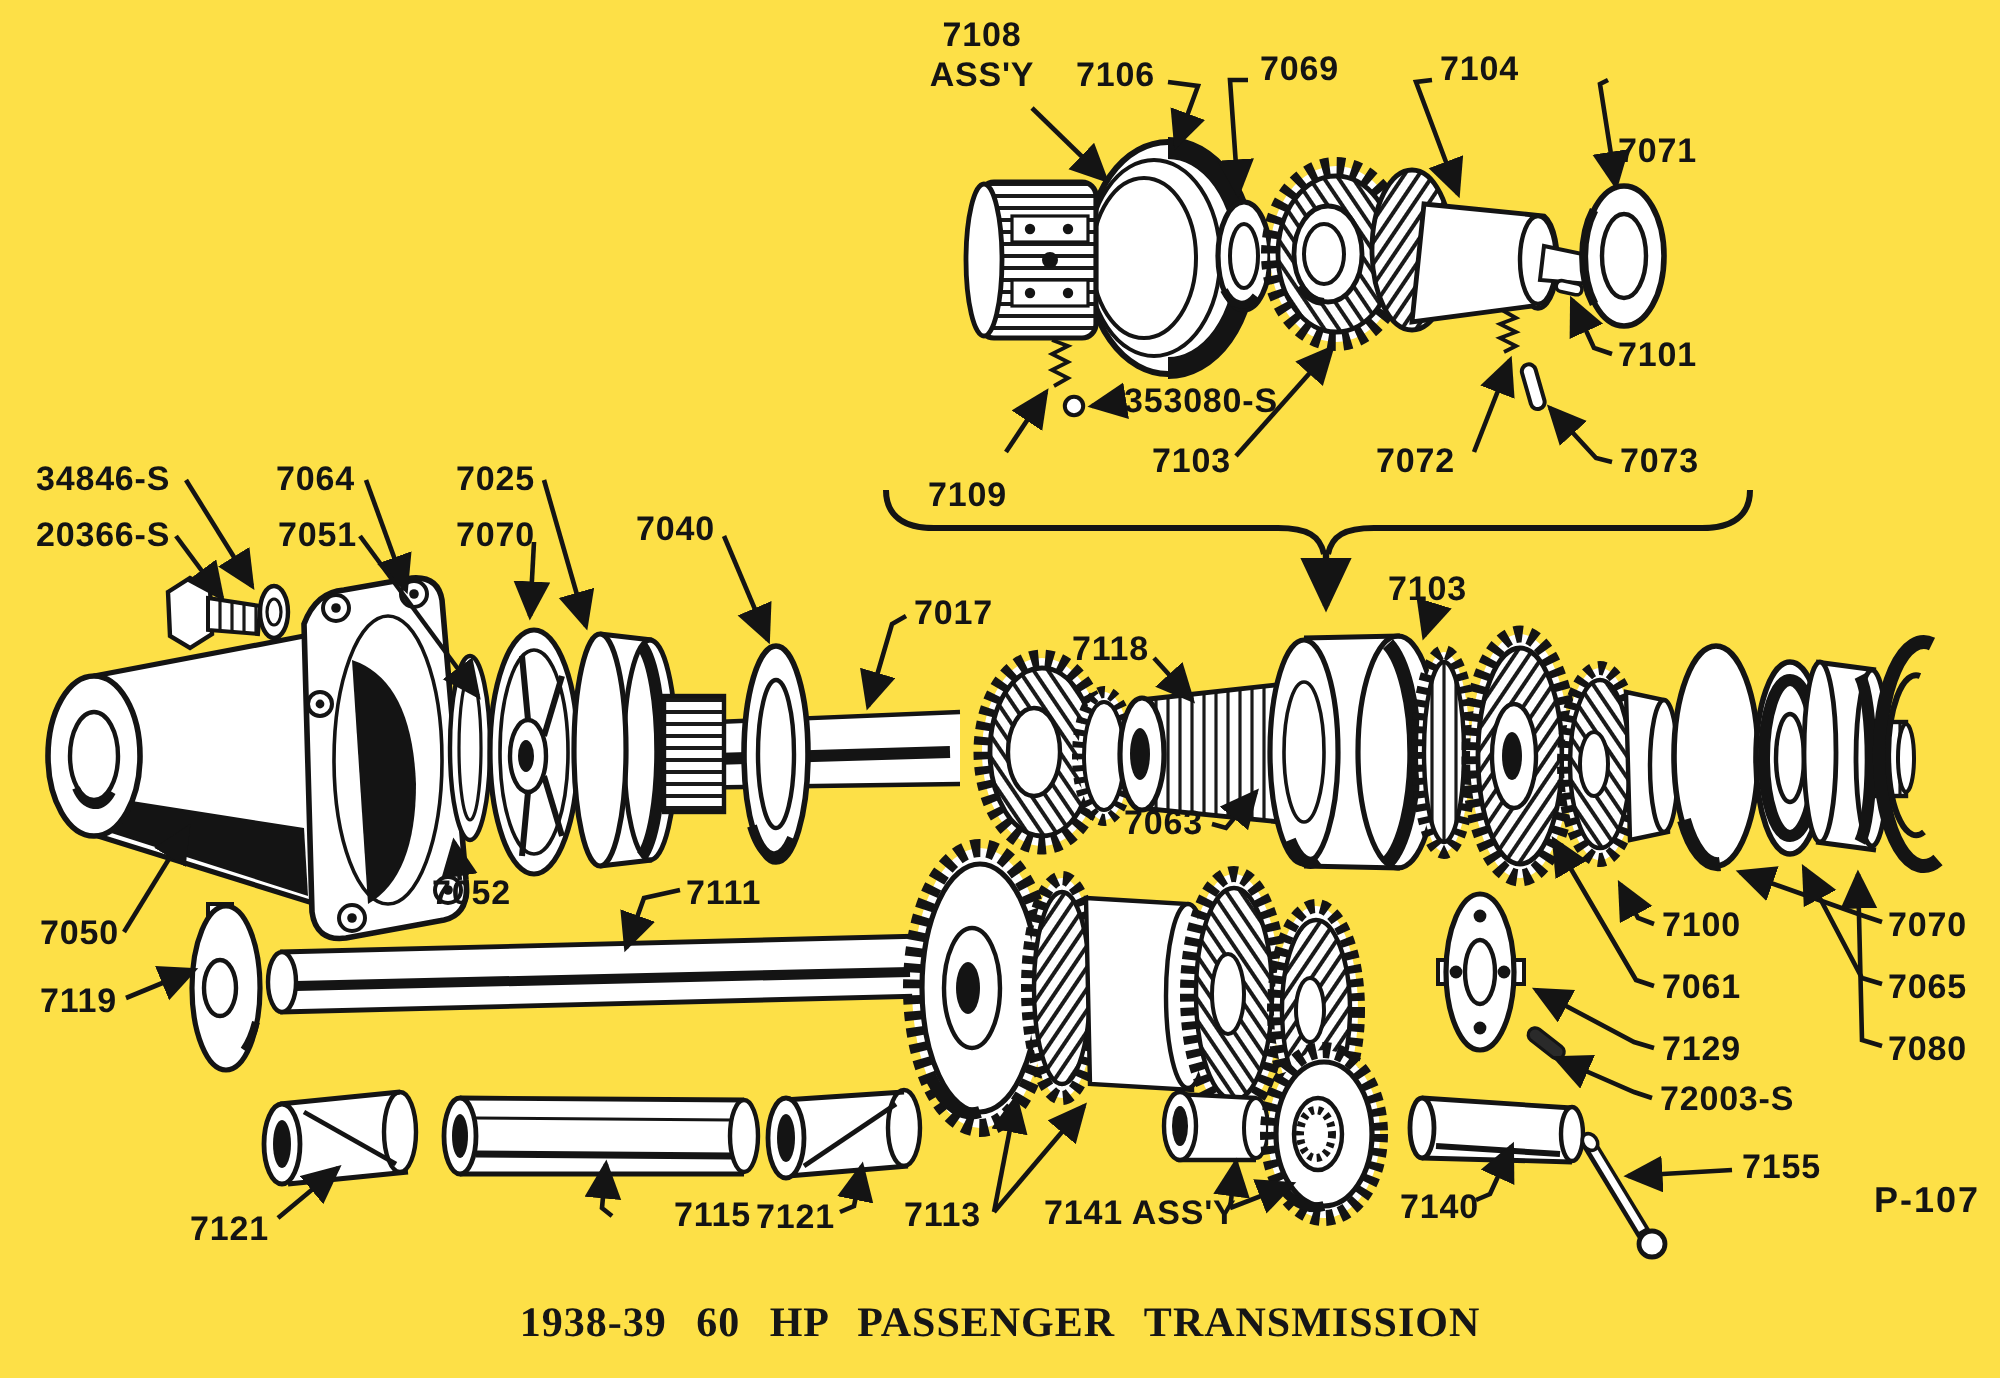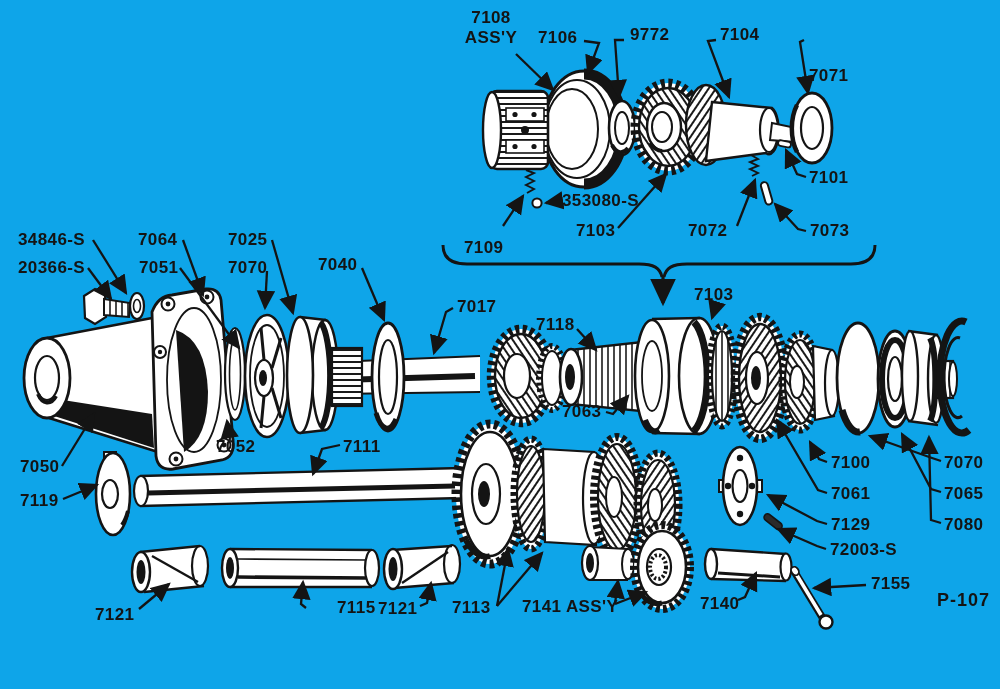--- a/index.html
+++ b/index.html
@@ -1,16 +1,16 @@
 <!DOCTYPE html>
 <html><head>
 <meta charset="utf-8">
 <style>
   html,body{margin:0;padding:0;background:#888;}
-  #stage{position:relative;width:1000px;height:689px;background:#0ea5e9;overflow:hidden;
+  #stage{position:relative;width:1000px;height:689px;background:#fde047;overflow:hidden;
          font-family:"Liberation Sans",sans-serif;}
   .plabel{position:absolute;font:700 17px "Liberation Sans",sans-serif;color:#141414;
           letter-spacing:.4px;white-space:pre-line;line-height:1.15;}
   .plabel.c{text-align:center;}
   #fig-title{position:absolute;left:0;top:649px;width:1000px;text-align:center;
              font:700 21px "Liberation Serif",serif;color:#161616;letter-spacing:.5px;word-spacing:9px;}
   #plate-no{position:absolute;font:700 18px "Liberation Sans",sans-serif;color:#141414;letter-spacing:1px;}
   svg{position:absolute;left:0;top:0;}
 </style>
 </head>
@@ -402,21 +402,21 @@
     <path d="M497,606 L542,553" marker-end="url(#ah)"></path>
     <path d="M615,604 L618,581" marker-end="url(#ah)"></path>
     <path d="M615,604 L646,592" marker-end="url(#ah)"></path>
     <path d="M738,600 L745,597 L756,573" marker-end="url(#ah)"></path>
   </g>
 </svg>
 
 <div class="plabel c" style="left:454px;top:8px;width:74px;">7108
 ASS'Y</div>
 <div class="plabel" style="left:538px;top:28px;">7106</div>
-<div class="plabel" style="left:630px;top:25px;">9772</div>
+<div class="plabel" style="left:630px;top:25px;">7069</div>
 <div class="plabel" style="left:720px;top:25px;">7104</div>
 <div class="plabel" style="left:809px;top:25px;margin-top:41px;">7071</div>
 <div class="plabel" style="left:809px;top:168px;">7101</div>
 <div class="plabel" style="left:464px;top:221px;margin-top:17px;">7109</div>
 <div class="plabel" style="left:562px;top:191px;">353080-S</div>
 <div class="plabel" style="left:576px;top:221px;">7103</div>
 <div class="plabel" style="left:688px;top:221px;">7072</div>
 <div class="plabel" style="left:810px;top:221px;">7073</div>
 <div class="plabel" style="left:18px;top:230px;">34846-S</div>
 <div class="plabel" style="left:18px;top:258px;">20366-S</div>
@@ -442,14 +442,15 @@
 <div class="plabel" style="left:830px;top:540px;">72003-S</div>
 <div class="plabel" style="left:871px;top:574px;">7155</div>
 <div class="plabel" style="left:95px;top:605px;">7121</div>
 <div class="plabel" style="left:309px;top:598px;margin-left:28px;">7115</div>
 <div class="plabel" style="left:378px;top:599px;">7121</div>
 <div class="plabel" style="left:452px;top:598px;">7113</div>
 <div class="plabel" style="left:522px;top:597px;">7141 ASS'Y</div>
 <div class="plabel" style="left:700px;top:594px;">7140</div>
 
 <div id="plate-no" style="left:937px;top:590px;">P-107</div>
+<div id="fig-title">1938-39 60 HP PASSENGER TRANSMISSION</div>
 
 </div>
 
 </body></html>

